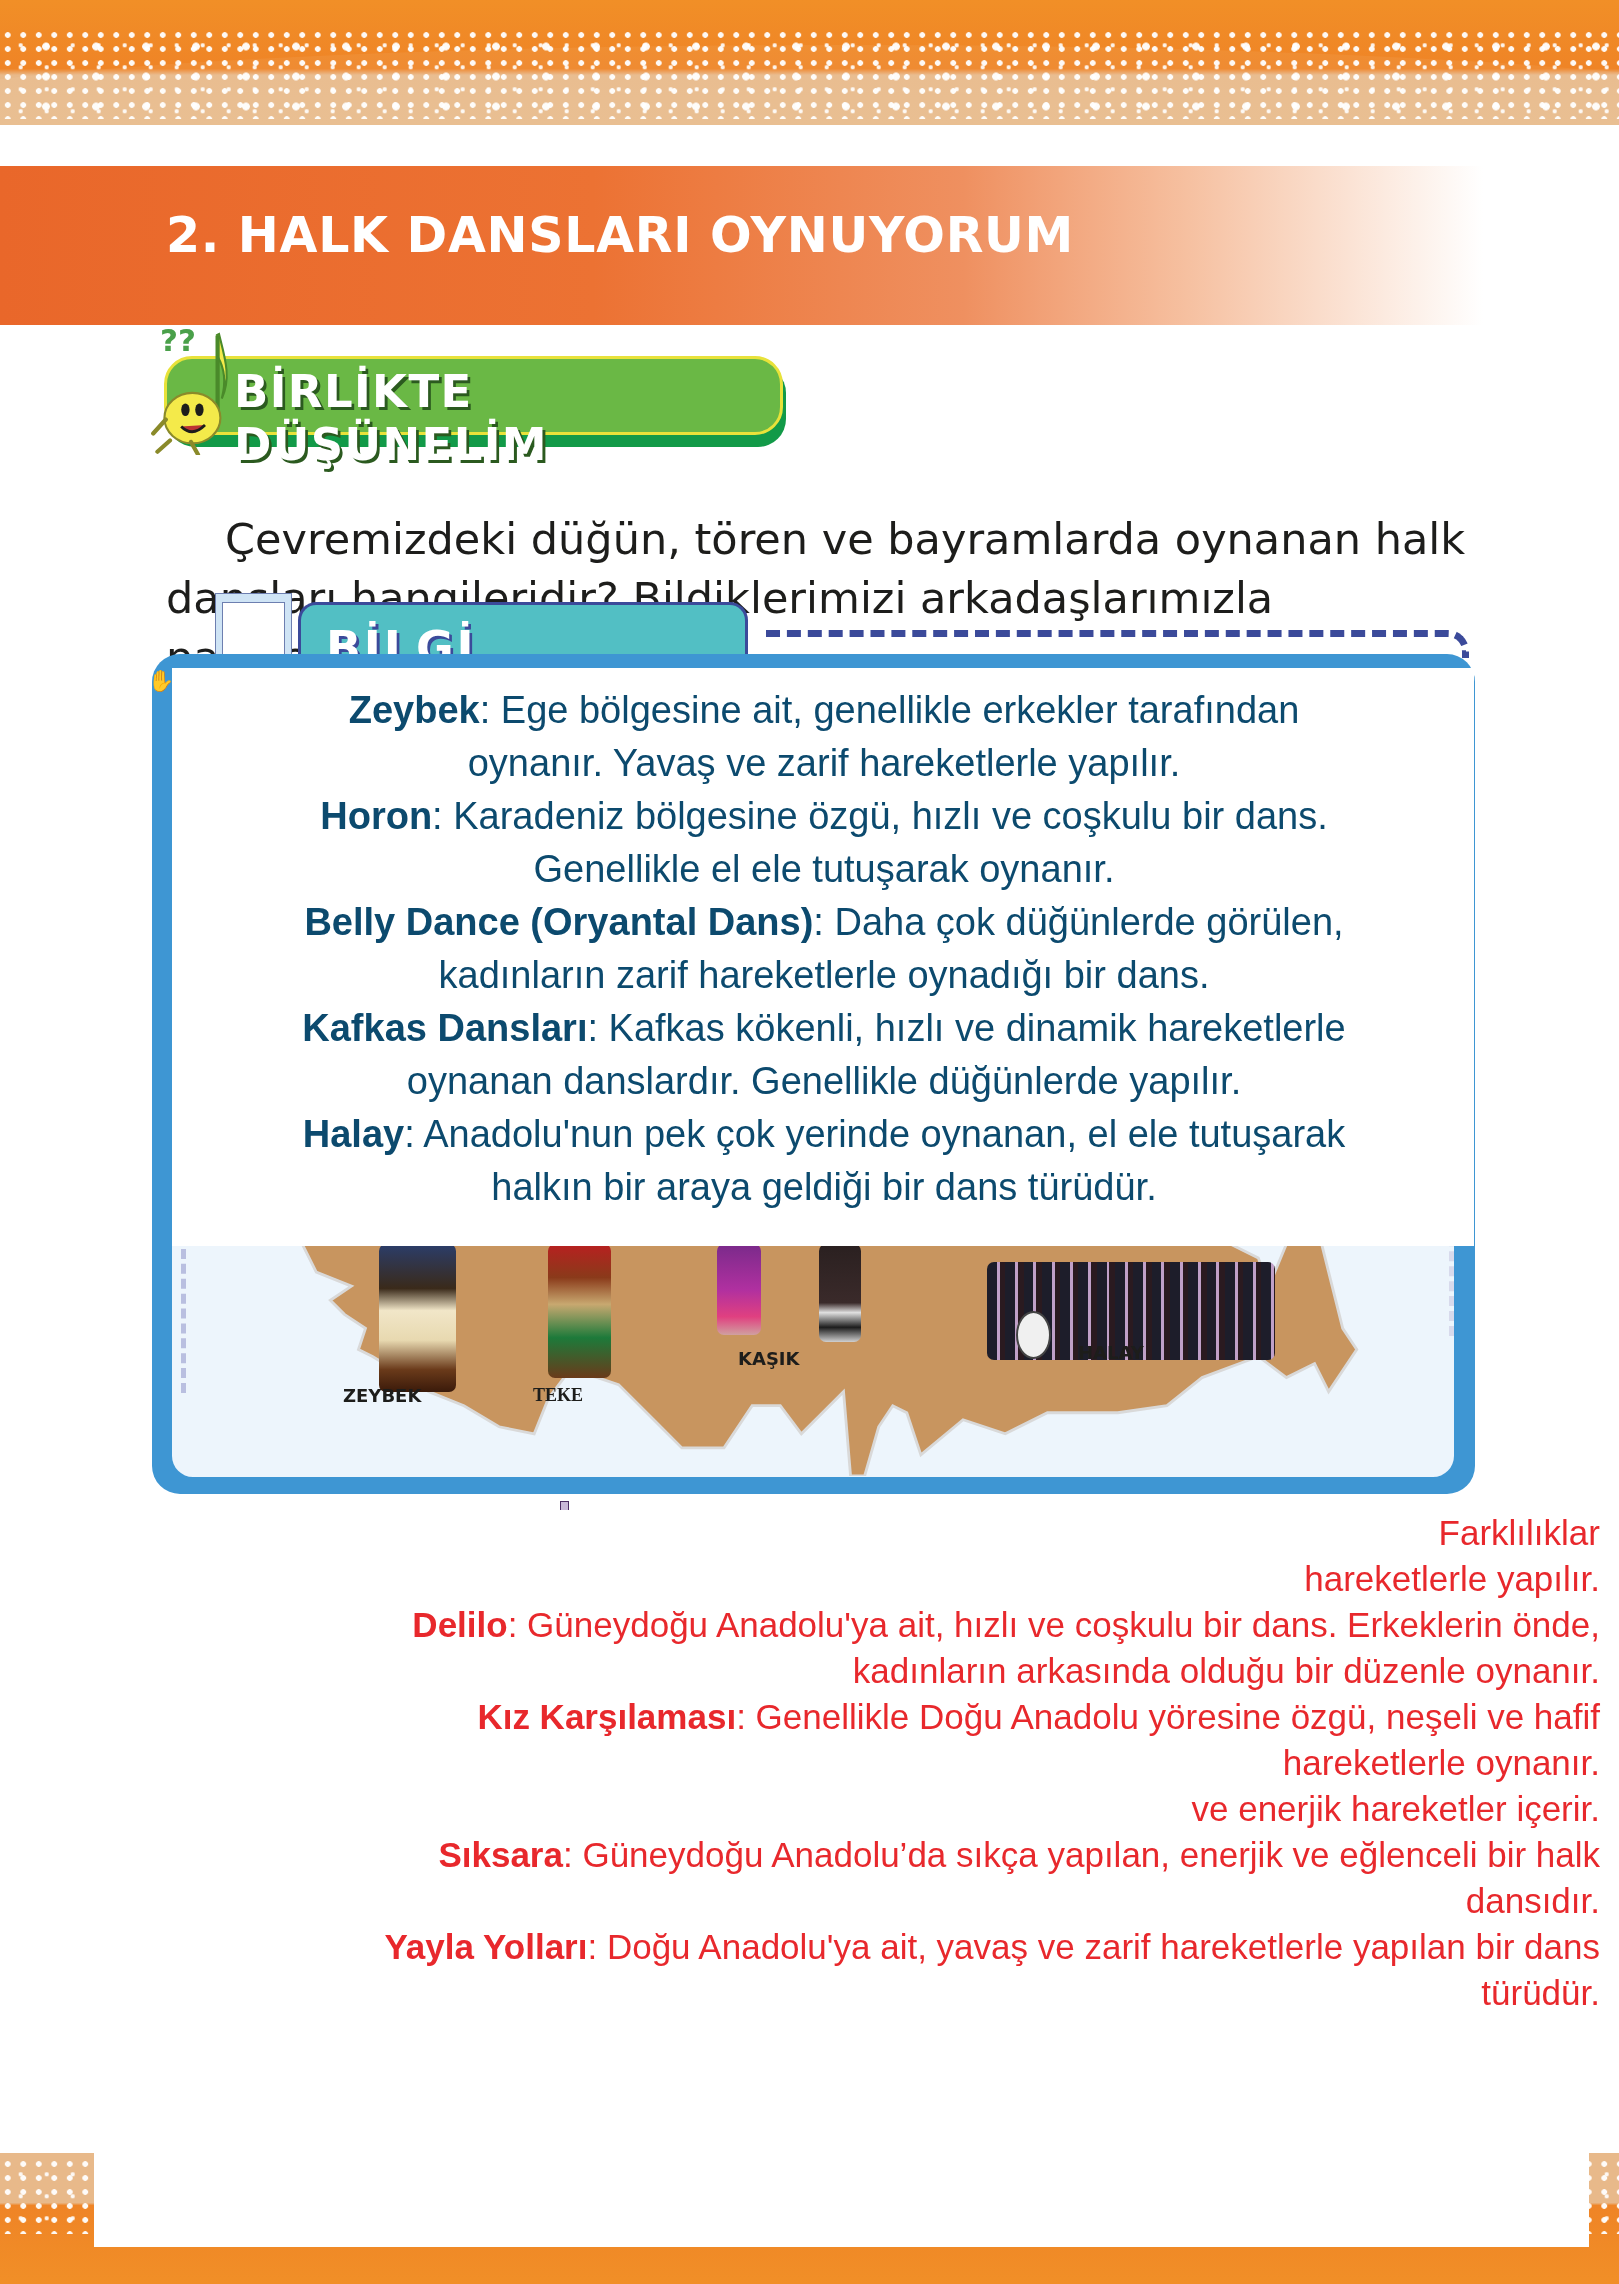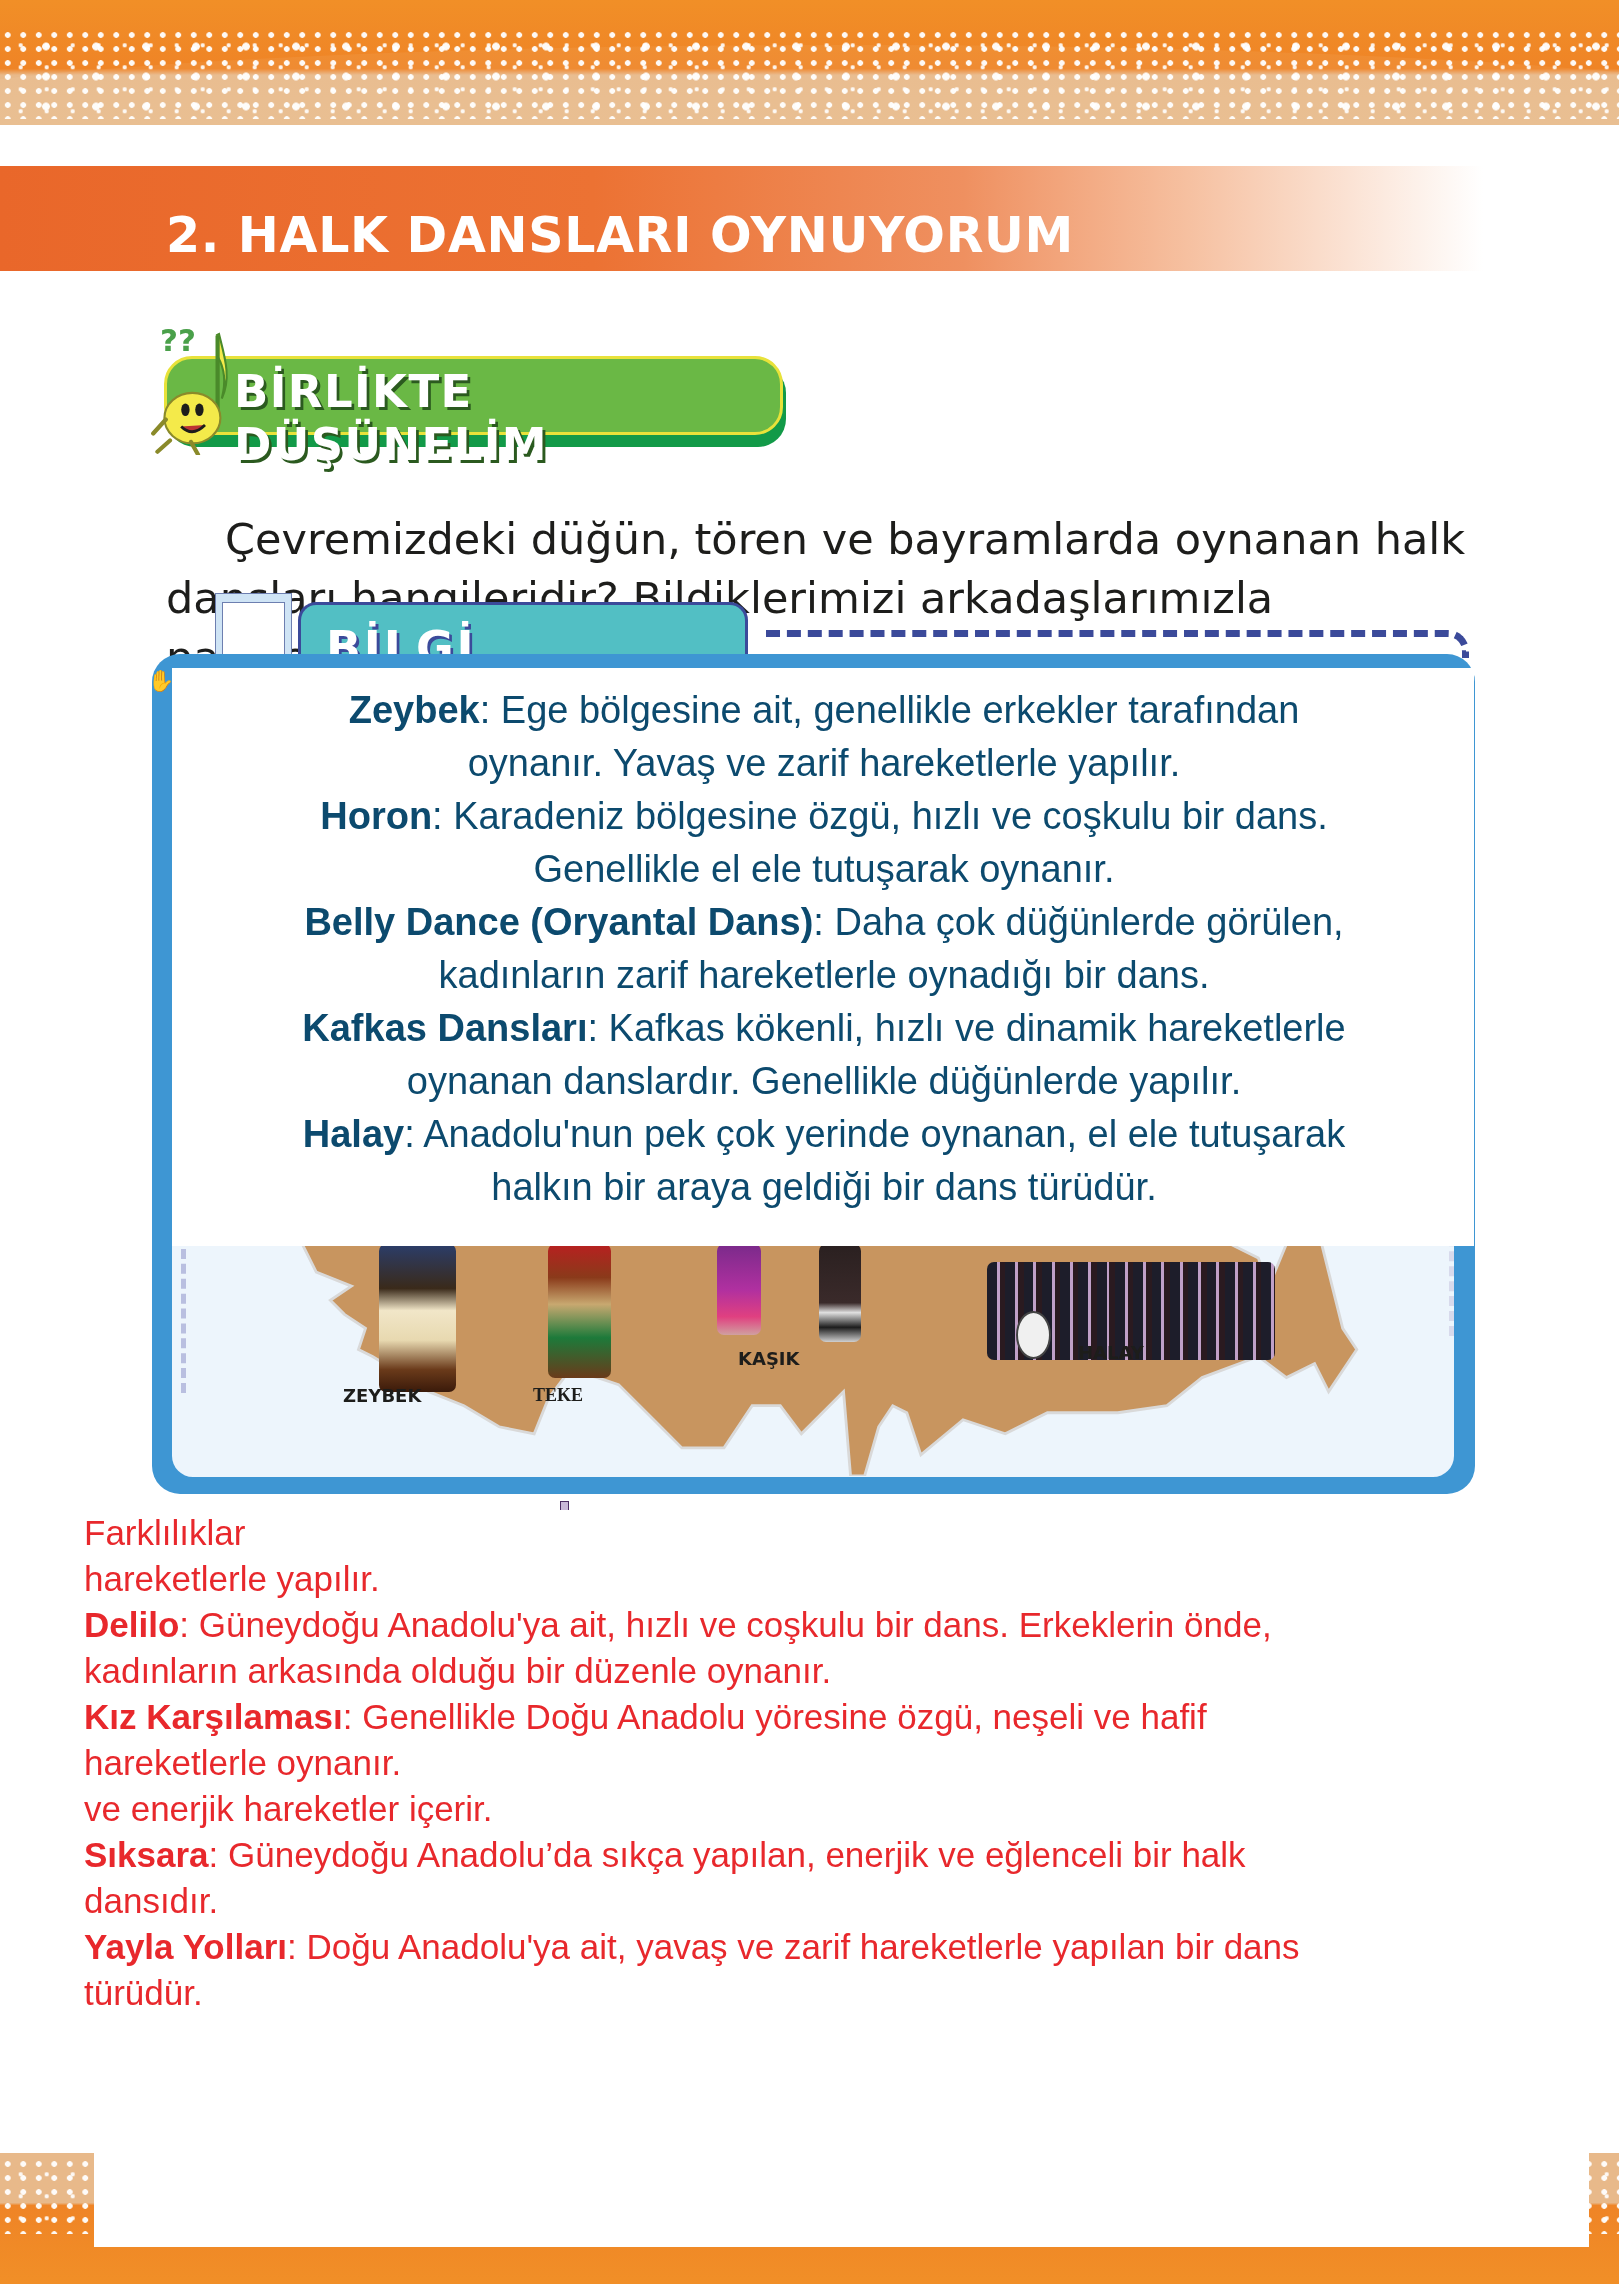--- a/index.html
+++ b/index.html
@@ -22,21 +22,21 @@
       radial-gradient(circle, rgba(255,255,255,0.95) 3.5px, transparent 4.2px);
     background-size: 15.5px 14px, 26px 22px, 50px 30px;
     background-position: 0 0, 7.7px 6.3px, 21px 3.5px;
   }
   .top-band .wave {
     position: absolute; left: -141px; top: 45px; width: 1968px; height: 141px;
     border-radius: 50%; background: rgba(255,255,255,0.06);
   }
   
   .title-banner {
-    position: absolute; left: 0; top: 166px; width: 1483px; height: 105px;
+    position: absolute; left: 0; top: 166px; width: 1483px; height: 159px;
     background: linear-gradient(90deg, #e9672a 0%, #ec7233 40%, #ef9060 65%, #f6c0a0 80%, #ffffff 100%);
   }
   .title-banner h1 {
     margin: 0; position: absolute; left: 166px; top: 41px;
     font-family: "DejaVu Sans", sans-serif; font-weight: bold; font-size: 49px;
     color: #ffffff; letter-spacing: 0.7px;
   }
   
   .think-badge { position: absolute; left: 146px; top: 314px; width: 647px; height: 141px; }
   .think-badge .pill-shadow {
@@ -128,21 +128,21 @@
   }
   .overlay .entries {
     position: absolute; left: 1px; top: 15.5px; width: 100%;
     text-align: center; font-size: 38px; line-height: 53px; color: #0c4a6e;
   }
   .entry-line { display: block; }
   .entry-name { font-weight: bold; }
   
   .diffs {
     position: absolute; left: 84px; top: 1510px; width: 1516px;
-    text-align: left; font-size: 35px; line-height: 46px; color: #e8282c;
+    text-align: right; font-size: 35px; line-height: 46px; color: #e8282c;
   }
   .diffs .heading { font-weight: normal; display: block; }
   .purple-tick {
     position: absolute; left: 560px; top: 1501px; width: 7px; height: 8.4px;
     background: #c9b8d8; border: 1.4px solid #4a2c62; border-bottom: none;
   }
   
   .bottom-band {
     position: absolute; left: 0; top: 2153px; width: 1620px; height: 131px;
     background: linear-gradient(180deg, #e8b98a 0%, #e8b98a 38%, #ef8426 40%, #f18f27 100%);

